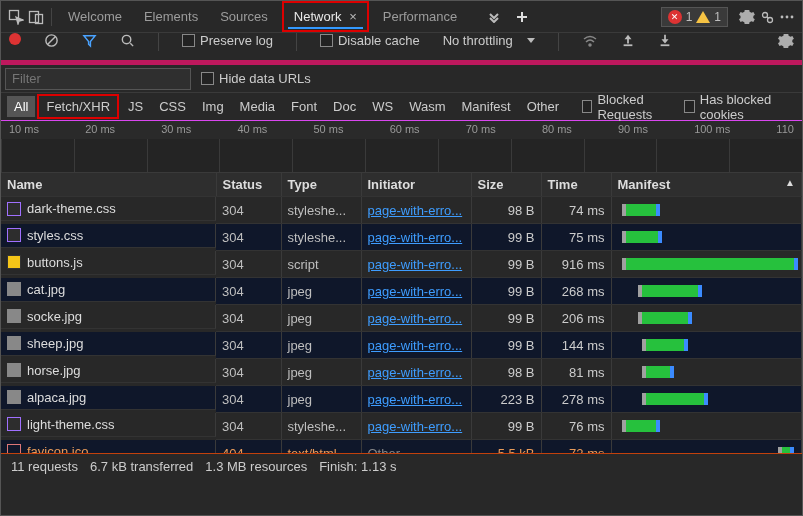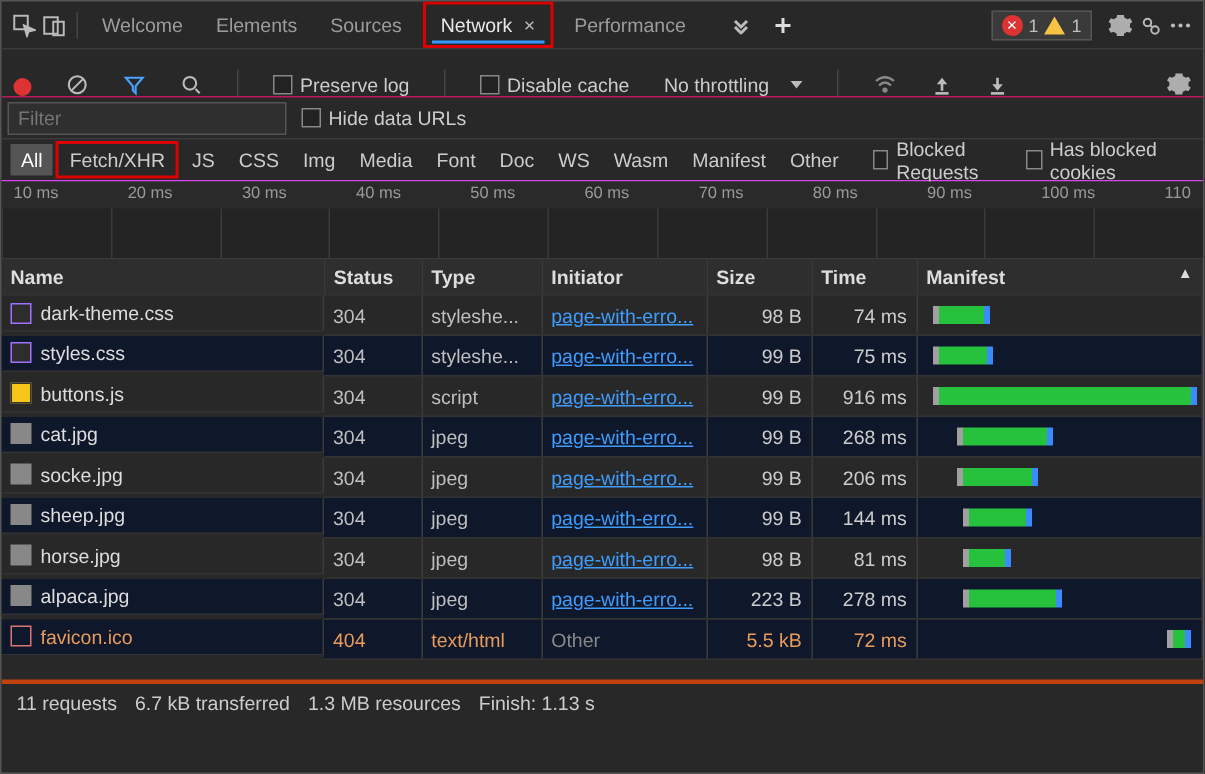--- a/index.html
+++ b/index.html
@@ -39,22 +39,22 @@
   .tabbar .close { font-size:13px; color:#bbb; margin-left:4px; }
   .spacer { flex:1; }
   .badge-box {
     display:flex; align-items:center; gap:4px;
     background:#3a3a3a; padding:2px 6px; border:1px solid #555;
     font-size:12px;
   }
   .dot-red{width:14px;height:14px;border-radius:50%;background:#d33;color:#fff;font-size:9px;display:flex;align-items:center;justify-content:center;}
   .tri-yellow{width:0;height:0;border-left:7px solid transparent;border-right:7px solid transparent;border-bottom:12px solid #f6c344;}
   .toolbar {
-    display:flex; align-items:flex-end; height:32px; padding:0 8px; gap:23px;
-    border-bottom:1px solid #be185d;
+    display:flex; align-items:flex-start; height:32px; padding:0 8px; gap:23px;
+    border-bottom:5px solid #be185d;
   }
   .rec-dot{width:12px;height:12px;border-radius:50%;background:#d33;}
   .ic { cursor:pointer; }
   .checkbox-lbl{display:flex;align-items:center;gap:5px;color:#ccc;}
   .checkbox-lbl input{appearance:none;width:13px;height:13px;border:1px solid #888;background:#222;}
   .select-box{display:flex;align-items:center;gap:4px;color:#ccc;}
   .dropdown-tri{width:0;height:0;border-left:4px solid transparent;border-right:4px solid transparent;border-top:5px solid #bbb;margin-left:10px;}
   .filterbar{
     display:flex;align-items:center;height:28px;padding:2px 4px;gap:10px;border-bottom:1px solid #3a3a3a;
   }
@@ -89,21 +89,21 @@
   .fi-img{background:#888;}
   .fi-err{background:transparent;border:1px solid #d77;}
   td.num{text-align:right;color:#ccc;}
   td.link a{color:#3e9dff;text-decoration:underline;}
   td.err{color:#e89b5a;}
   .wf-cell{position:relative;height:18px;}
   .wf-bar{position:absolute;top:3px;height:12px;background:#26c13d;}
   .wf-pre{position:absolute;top:3px;height:12px;width:4px;background:#a0a0a0;}
   .wf-end{position:absolute;top:3px;height:12px;width:4px;background:#3b8bff;}
   .statusbar{
-    height:26px;display:flex;align-items:center;padding:12px 10px;gap:12px;color:#ccc;border-top:3px solid #c2410c;
+    height:26px;display:flex;align-items:center;padding:12px 10px;gap:12px;color:#ccc;border-top:1px solid #c2410c;
   }
   svg{display:block;}
 </style>
 </head>
 <body>
 
 <div class="tabbar">
   <div class="ic">
     <svg width="16" height="16" viewBox="0 0 16 16" fill="none" stroke="#bbb" stroke-width="1.3">
         <rect x="1.5" y="1.5" width="9" height="9"></rect>
@@ -450,20 +450,38 @@
           <td class="num">223 B</td>
           <td class="num">278 ms</td>
           <td>
             <div class="wf-cell">
               <div class="wf-pre" style="left:24px"></div>
               <div class="wf-bar" style="left:28px;width:58px"></div>
               <div class="wf-end" style="left:86px"></div>
             </div>
           </td>
         </tr>
+        <tr>
+          <td class="name">
+            <div class="fi fi-css open"></div>
+            <span>light-theme.css</span>
+          </td>
+          <td>304</td>
+          <td>styleshe...</td>
+          <td class="link"><a href="#">page-with-erro...</a></td>
+          <td class="num">99 B</td>
+          <td class="num">76 ms</td>
+          <td>
+            <div class="wf-cell">
+              <div class="wf-pre" style="left:4px"></div>
+              <div class="wf-bar" style="left:8px;width:30px"></div>
+              <div class="wf-end" style="left:38px"></div>
+            </div>
+          </td>
+        </tr>
         <tr class="alt">
           <td class="name err">
             <div class="fi fi-err"></div>
             <span>favicon.ico</span>
           </td>
           <td class="err">404</td>
           <td class="err">text/html</td>
           <td style="color:#888">Other</td>
           <td class="num err">5.5 kB</td>
           <td class="num err">72 ms</td>

